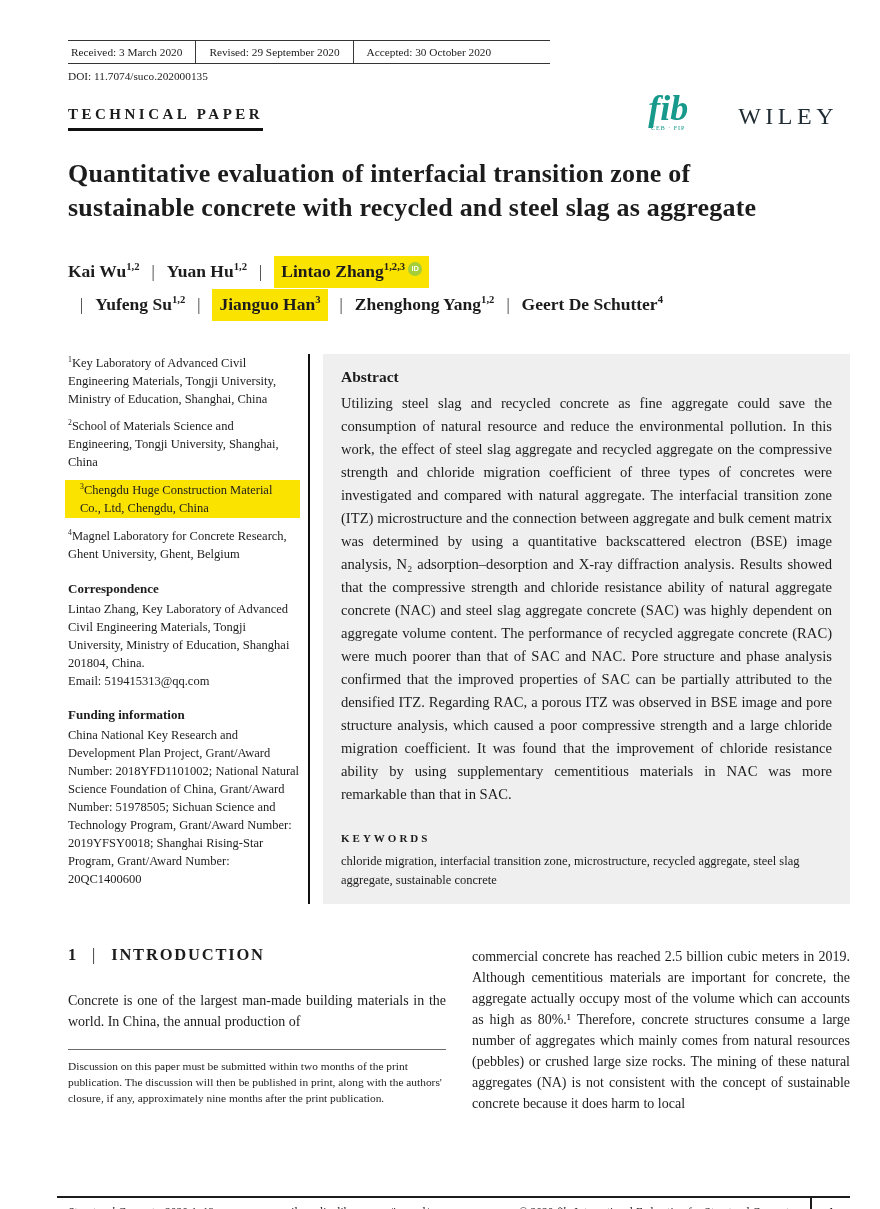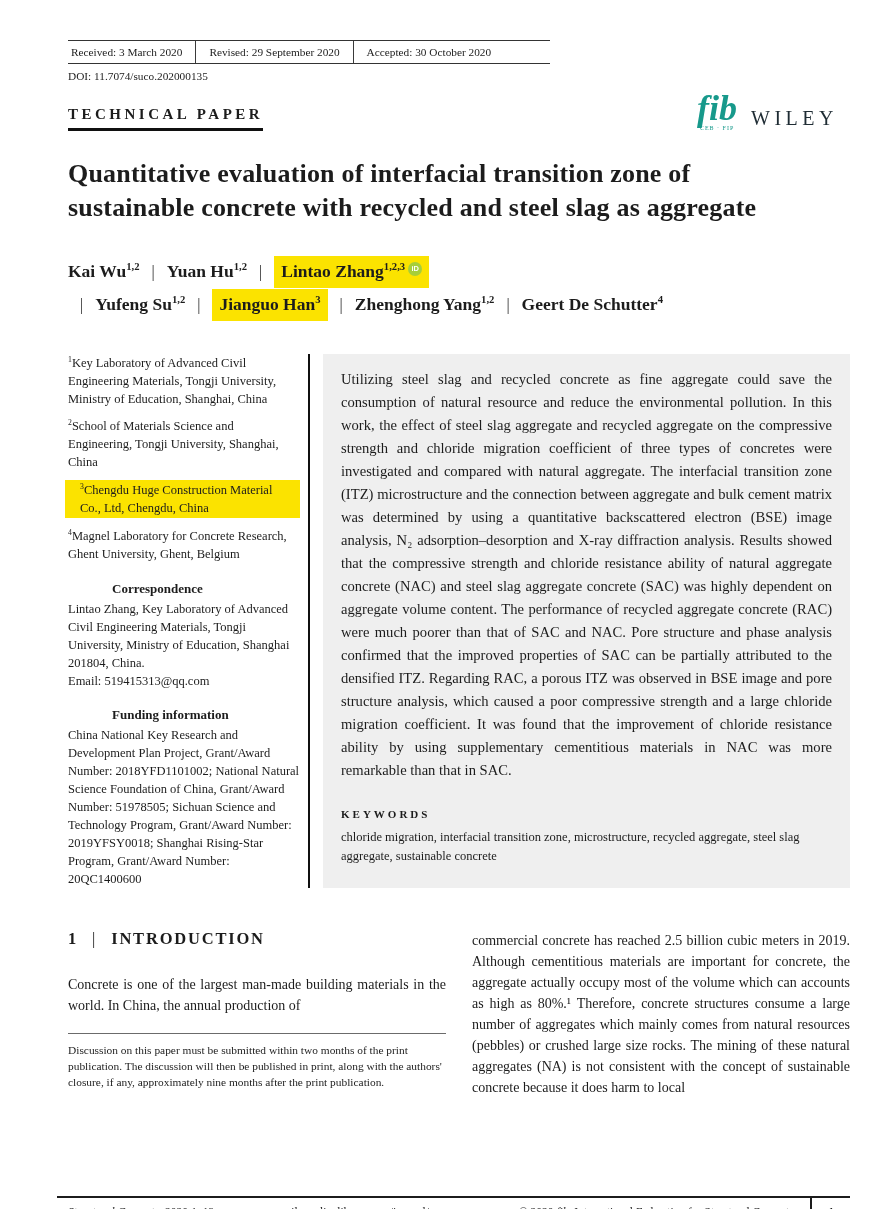--- a/index.html
+++ b/index.html
@@ -22,40 +22,40 @@
   .date-item:last-child{border-right:none;}
   .doi{font-size:11.3px;margin-top:6px;}
 
   
   .typerow{display:flex;justify-content:space-between;align-items:flex-end;margin-top:10px;gap:22px;}
   .article-type{font-size:15px;font-weight:bold;letter-spacing:3.5px;border-bottom:3.5px solid #101010;padding-bottom:5px;}
   .logo{display:flex;align-items:flex-end;gap:14px;padding-right:12px;}
   .fib-wrap{display:flex;flex-direction:column;align-items:center;line-height:1;}
   .fib{font-style:italic;font-weight:bold;color:var(--fib-teal);font-size:36px;line-height:0.9;}
   .fib-sub{font-size:6px;letter-spacing:1px;color:var(--fib-teal);margin-top:1px;}
-  .wiley{font-size:20px;letter-spacing:4.5px;color:var(--wiley-dark);line-height:1;padding-bottom:3px;}
+  .wiley{font-size:24px;letter-spacing:4.5px;color:var(--wiley-dark);line-height:1;padding-bottom:3px;margin-left:36px;}
 
   
   .title{margin-top:26px;font-size:26px;line-height:34px;font-weight:bold;max-width:700px;letter-spacing:0.2px;}
 
   
   .authors{margin-top:30px;font-size:17.5px;font-weight:bold;line-height:33px;max-width:782px;}
   .author{white-space:nowrap;}
   .author.hl{background:var(--highlight);padding:5px 7px 7px 7px;}
   .authors sup{font-size:61%;line-height:0;vertical-align:super;}
   .asep{font-weight:normal;font-size:16px;color:#2e2e2e;margin:0 12px;}
   .orcid{display:inline-block;width:14px;height:14px;border-radius:50%;background:var(--orcid-green);color:#fff;font-size:7.5px;font-weight:bold;text-align:center;line-height:14px;vertical-align:super;margin-left:3px;font-family:"Liberation Sans",sans-serif;}
 
   
   .main-grid{display:flex;margin-top:33px;align-items:stretch;}
   .left-col{width:232px;flex:none;font-size:12.5px;line-height:18px;}
   .aff{margin-bottom:9px;}
   .aff sup{font-size:62%;line-height:0;}
   .aff.hl-block{background:var(--highlight);padding:1px 15px;margin-left:-3px;}
-  .side-head{font-size:13px;font-weight:bold;margin-bottom:2px;margin-left:44px;}
+  .side-head{font-size:13px;font-weight:bold;margin-bottom:2px;}
   .corr{margin-top:17px;}
   .funding{margin-top:16px;}
   .vrule{width:2px;background:#101010;margin-left:8px;flex:none;}
   .abstract-box{flex:1;margin-left:13px;background:var(--abstract-bg);padding:14px 18px 14px 18px;}
   .abstract-head{font-size:15.5px;font-weight:bold;margin-bottom:6px;}
   .abstract-text{font-size:14.6px;line-height:23px;text-align:justify;}
   .kw-head{font-size:11px;font-weight:bold;letter-spacing:3px;margin-top:26px;}
   .keywords{font-size:12.5px;line-height:19px;margin-top:8px;text-align:left;}
 
   
@@ -121,20 +121,21 @@
       </div>
       <div class="funding">
         <div class="side-head">Funding information</div>
         <div>China National Key Research and Development Plan Project, Grant/Award Number: 2018YFD1101002; National Natural Science Foundation of China, Grant/Award Number: 51978505; Sichuan Science and Technology Program, Grant/Award Number: 2019YFSY0018; Shanghai Rising-Star Program, Grant/Award Number: 20QC1400600</div>
       </div>
     </aside>
 
     <div class="vrule"></div>
 
     <section class="abstract-box">
+      <h2 class="abstract-head">Abstract</h2>
       <p class="abstract-text">Utilizing steel slag and recycled concrete as fine aggregate could save the consumption of natural resource and reduce the environmental pollution. In this work, the effect of steel slag aggregate and recycled aggregate on the compressive strength and chloride migration coefficient of three types of concretes were investigated and compared with natural aggregate. The interfacial transition zone (ITZ) microstructure and the connection between aggregate and bulk cement matrix was determined by using a quantitative backscattered electron (BSE) image analysis, N₂ adsorption–desorption and X-ray diffraction analysis. Results showed that the compressive strength and chloride resistance ability of natural aggregate concrete (NAC) and steel slag aggregate concrete (SAC) was highly dependent on aggregate volume content. The performance of recycled aggregate concrete (RAC) were much poorer than that of SAC and NAC. Pore structure and phase analysis confirmed that the improved properties of SAC can be partially attributed to the densified ITZ. Regarding RAC, a porous ITZ was observed in BSE image and pore structure analysis, which caused a poor compressive strength and a large chloride migration coefficient. It was found that the improvement of chloride resistance ability by using supplementary cementitious materials in NAC was more remarkable than that in SAC.</p>
       <div class="kw-head">KEYWORDS</div>
       <p class="keywords">chloride migration, interfacial transition zone, microstructure, recycled aggregate, steel slag aggregate, sustainable concrete</p>
     </section>
   </div>
 
   <div class="two-col">
     <div class="col col-left">
       <h2 class="section-heading"><span>1</span><span class="ssep">|</span><span>INTRODUCTION</span></h2>
       <p class="intro-para">Concrete is one of the largest man-made building materials in the world. In China, the annual production of</p>

